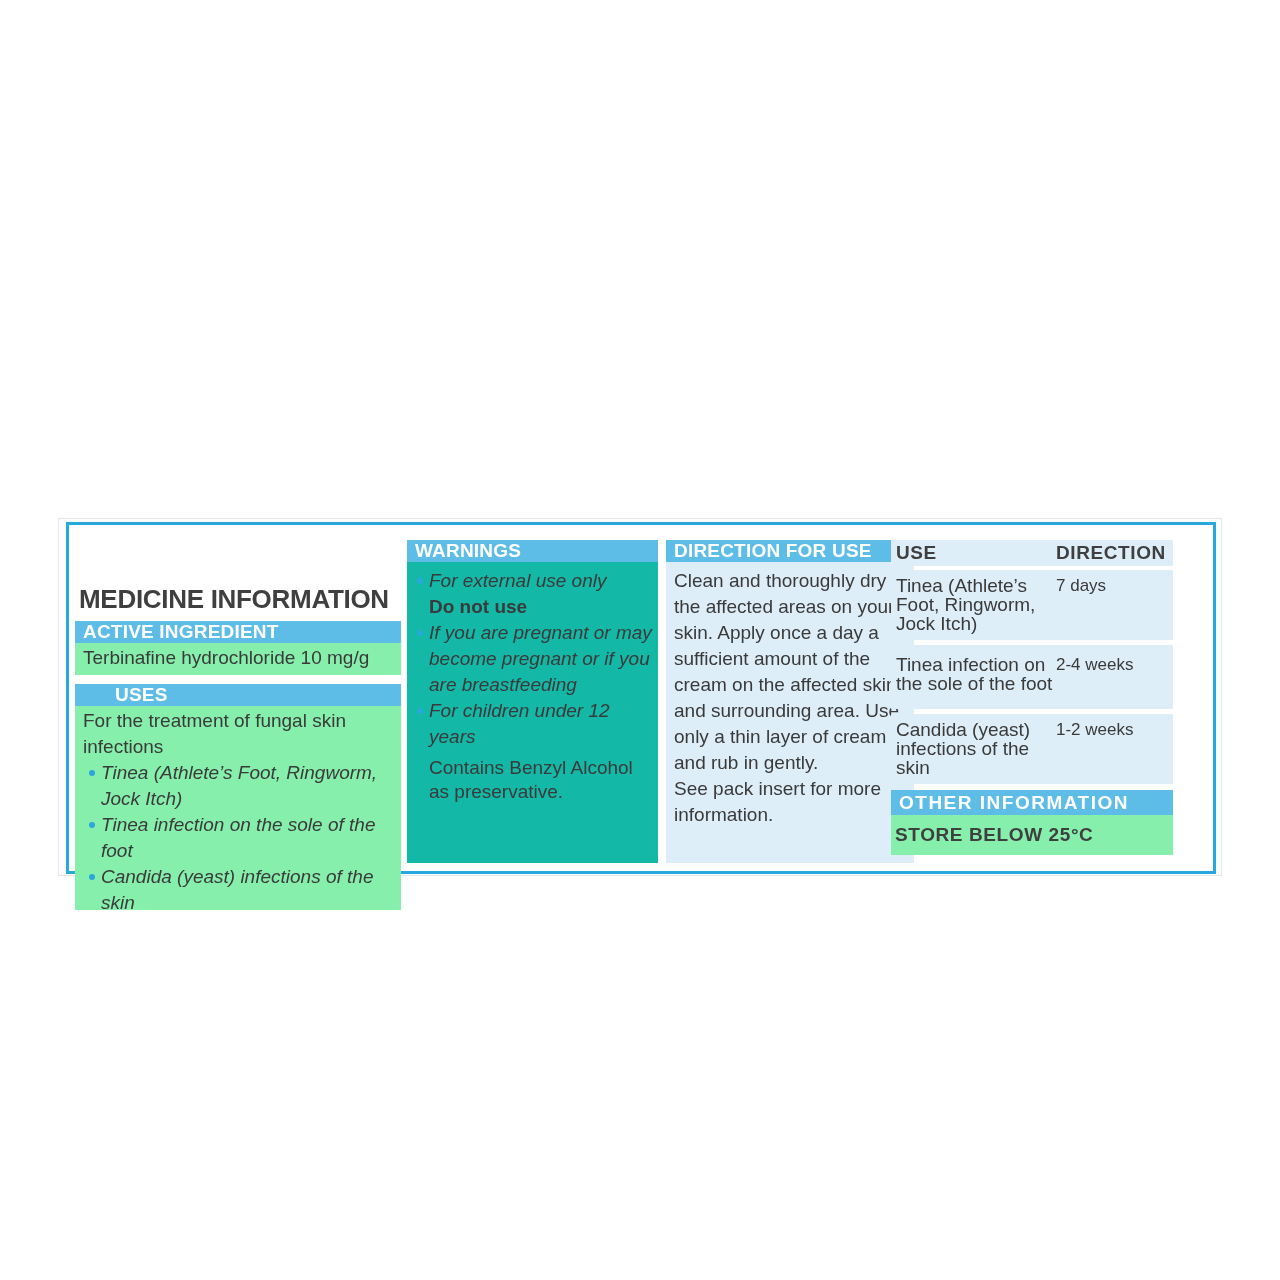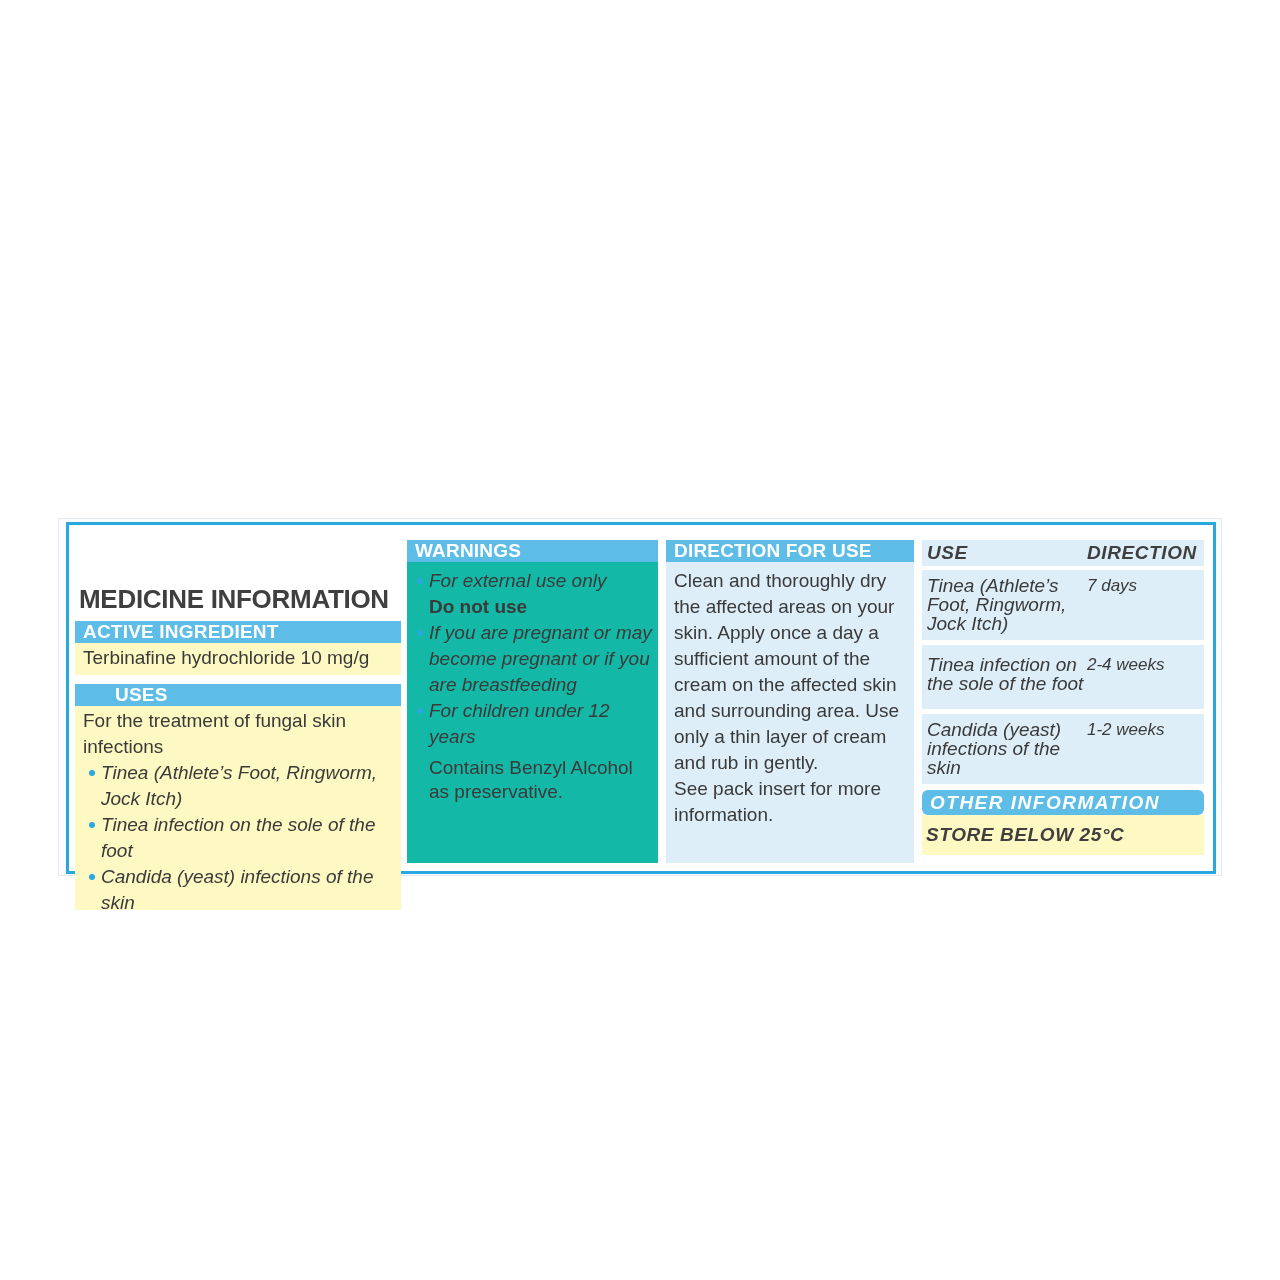--- a/index.html
+++ b/index.html
@@ -3,24 +3,24 @@
 <meta charset="utf-8">
 <style>
   html, body { margin:0; padding:0; }
   body { width:1280px; height:1280px; background:#ffffff; position:relative; font-family:"Liberation Sans", sans-serif; color:#3a3a3a; }
   .panel { position:absolute; left:58px; top:518px; width:1164px; height:358px; background:#fbfcfd; border:1px solid #e4e8ea; box-sizing:border-box; }
   .frame { position:absolute; left:66px; top:522px; width:1150px; height:352px; border:3px solid #29a8de; box-sizing:border-box; background:#ffffff; }
   .col { position:absolute; top:540px; box-sizing:border-box; }
   .col1 { left:75px; width:326px; }
   .col2 { left:407px; width:251px; top:540px; height:323px; background:#14b8a6; }
   .col3 { left:666px; width:248px; top:540px; height:323px; background:#deeef8; }
-  .col4 { left:922px; width:282px;font-style:italic; }
+  .col4 { left:891px; width:282px; }
   .main-title { font-family:"Liberation Sans", sans-serif; font-weight:bold; font-size:26px; color:#3f3f3f; letter-spacing:-0.3px; line-height:30px; margin-left:4px; white-space:nowrap;margin-top:44px; }
   .band { background:#5dbde6; color:#ffffff; font-weight:bold; font-size:19px; line-height:22px; padding-left:8px; letter-spacing:0.2px; white-space:nowrap; }
-  .box { background:#fef9c3; }
+  .box { background:#86efac; }
   .txt { font-size:19px; line-height:26px; color:#3a3a3a; }
   .ul { list-style:none; margin:0; padding:0;font-style:italic; }
   .ul li { position:relative; padding-left:18px; }
   .ul li::before { content:""; position:absolute; left:6px; top:10px; width:6px; height:6px; border-radius:50%; background:#29a8de; }
   .bold { font-weight:bold; }
   .tbl-row { background:#deeef8; margin-bottom:5px; display:flex; }
   .tbl-row .u { width:160px; padding-left:5px; font-size:19px; line-height:19px; }
   .tbl-row .d { font-size:17px; line-height:19px; }
   .tbl-head { background:#deeef8; display:flex; height:26px; align-items:center; margin-bottom:4px; }
   .tbl-head .u, .tbl-head .d { font-weight:bold; font-size:19px; color:#3f3f3f; letter-spacing:0.6px; }
@@ -80,15 +80,15 @@
     <div class="d">7 days</div>
   </div>
   <div class="tbl-row" style="height:64px; padding-top:10px; box-sizing:border-box;">
     <div class="u">Tinea infection on the sole of the foot</div>
     <div class="d">2-4 weeks</div>
   </div>
   <div class="tbl-row" style="height:70px; padding-top:6px; box-sizing:border-box;">
     <div class="u">Candida (yeast) infections of the skin</div>
     <div class="d">1-2 weeks</div>
   </div>
-  <div class="band" style="margin-top:6px; letter-spacing:1.5px; line-height:25px;border-radius:6px;">OTHER INFORMATION</div>
+  <div class="band" style="margin-top:6px; letter-spacing:1.5px; line-height:25px;">OTHER INFORMATION</div>
   <div class="box bold" style="height:40px; line-height:40px; padding-left:4px; font-size:19px; color:#3f3f3f; letter-spacing:0.6px;">STORE BELOW 25°C</div>
 </div>
 
 </body></html>

